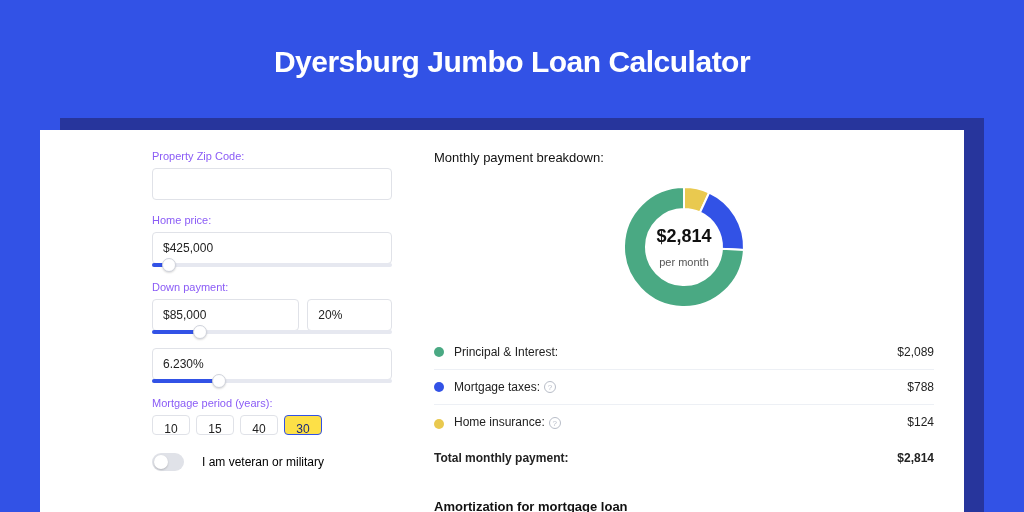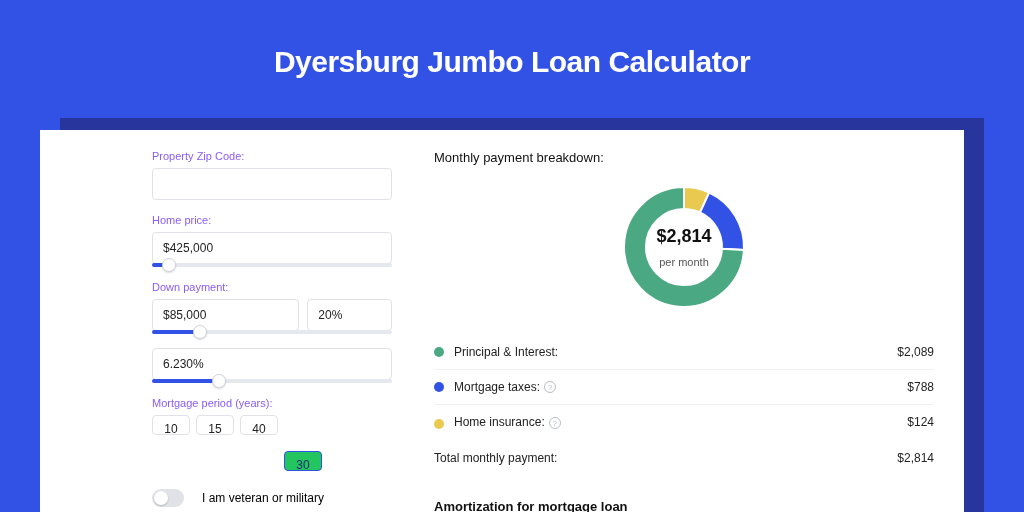--- a/index.html
+++ b/index.html
@@ -98,24 +98,23 @@
     font-size: 12px;
     text-align: center;
     line-height: 26px;
     border: 1px solid #e0e2e8;
     border-radius: 4px;
     background: #fff;
     color: #222;
     cursor: pointer;
   }
   .period-btn.active {
-    background: #22c55e;
+    background: #fde047;
     border-color: #3252e6;
     color: #1b2a7a;
-    margin-top: 36px;
   }
   .toggle-row {
     display: flex;
     align-items: center;
     gap: 18px;
     margin-top: 18px;
   }
   .toggle {
     width: 32px;
     height: 18px;
@@ -185,21 +184,21 @@
     height: 12px;
     border-radius: 50%;
     border: 1px solid #b8bdc8;
     color: #b8bdc8;
     font-size: 8px;
     display: inline-flex;
     align-items: center;
     justify-content: center;
     margin-left: 4px;
   }
-  .total-row { font-weight: 400; border-bottom: none; padding-top: 12px; align-items: flex-end; }
+  .total-row { font-weight: 700; border-bottom: none; padding-top: 12px; align-items: flex-end; }
   .amort-title {
     font-size: 13px;
     font-weight: 700;
     margin-top: 24px;
     margin-bottom: 8px;
     color: #111;
   }
 </style>
 </head>
 <body>

